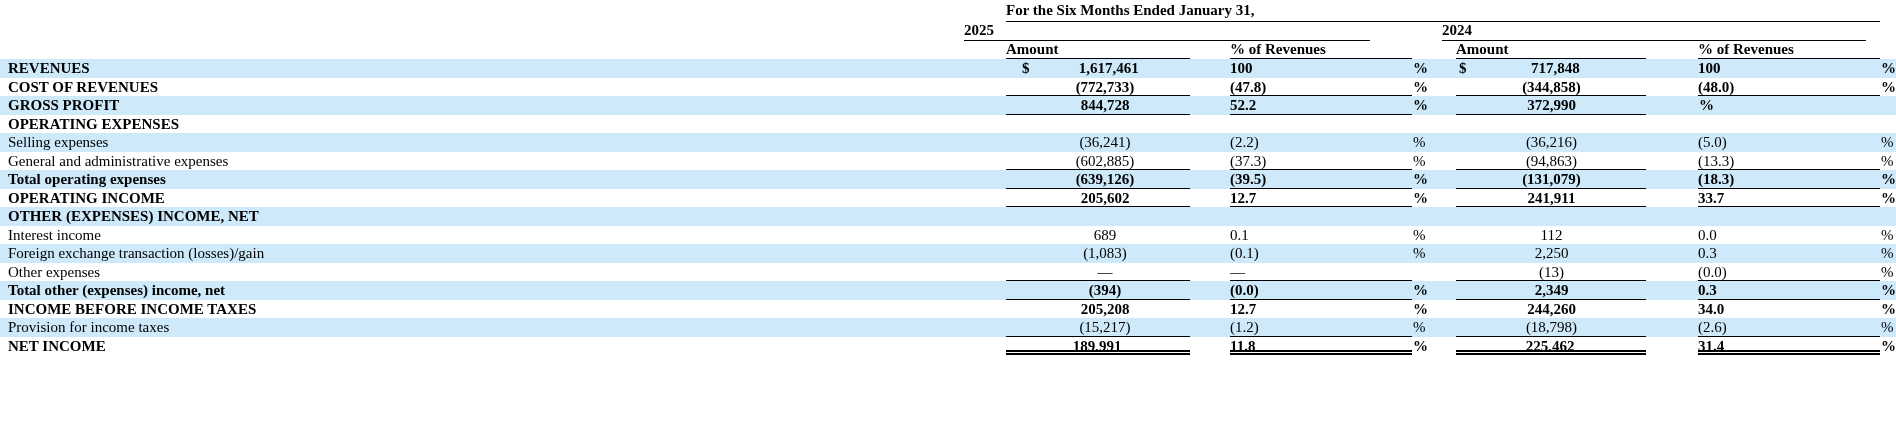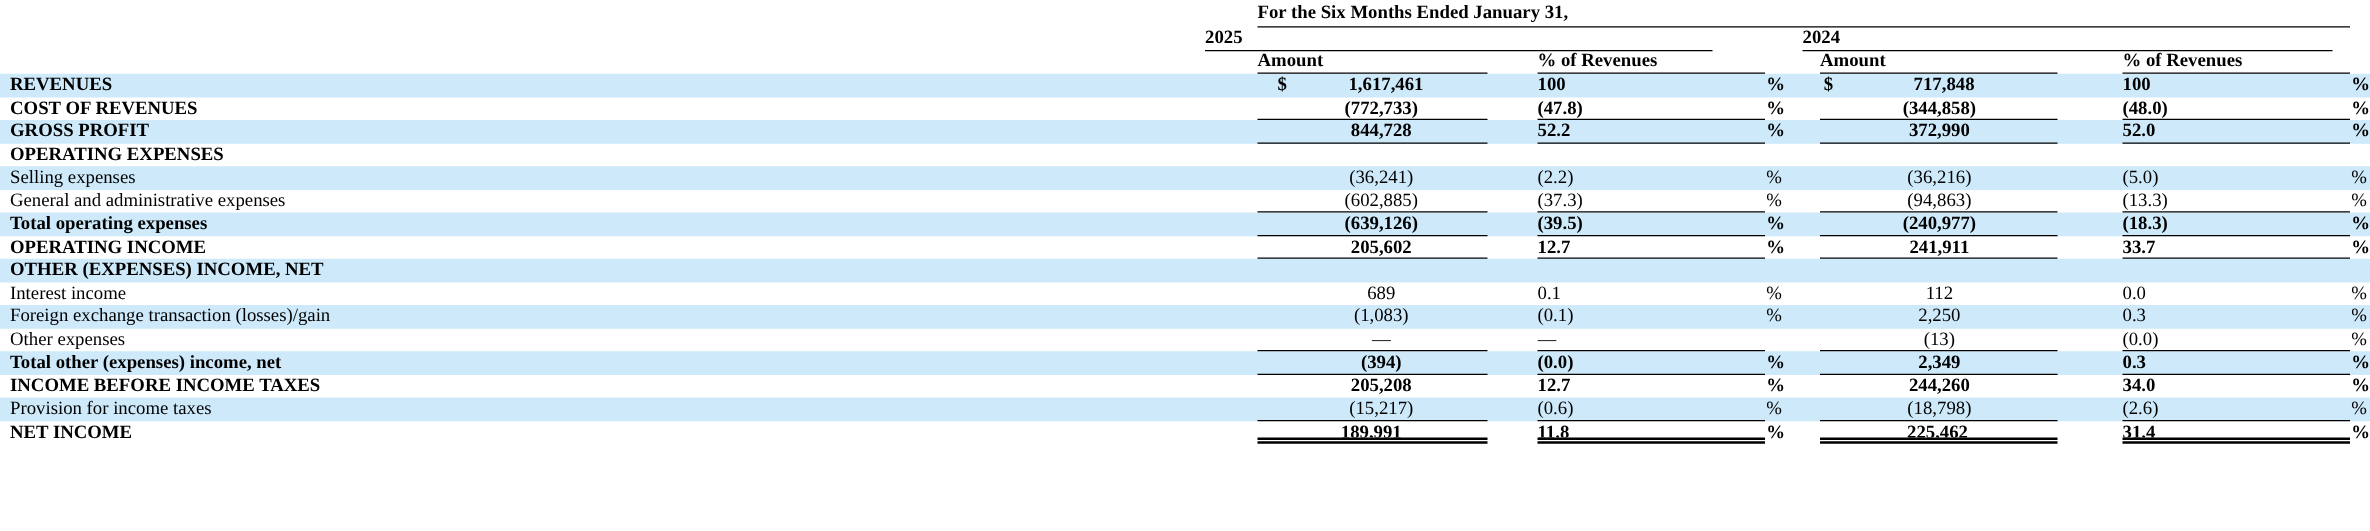--- a/index.html
+++ b/index.html
@@ -135,21 +135,20 @@
         </div>
         <div class="cell sep"></div>
         <div class="cell pct-cell ruled">52.2</div>
         <div class="cell suffix-cell">%</div>
         <div class="cell sep"></div>
         <div class="cell amount-cell ruled col-a2024">
           <span class="prefix"></span>
           <span class="val">372,990</span>
         </div>
         <div class="cell sep"></div>
-        <div class="cell pct-cell ruled">52.0</div>
         <div class="cell suffix-cell">%</div>
       </div>
       <div class="row row-bold rule-none">
         <div class="cell label-cell">OPERATING EXPENSES</div>
         <div class="cell amount-cell ruled col-a2025">
           <span class="prefix"></span>
           <span class="val"></span>
         </div>
         <div class="cell sep"></div>
         <div class="cell pct-cell ruled"></div>
@@ -204,21 +203,21 @@
         <div class="cell amount-cell ruled col-a2025">
           <span class="prefix"></span>
           <span class="val">(639,126)</span>
         </div>
         <div class="cell sep"></div>
         <div class="cell pct-cell ruled">(39.5)</div>
         <div class="cell suffix-cell">%</div>
         <div class="cell sep"></div>
         <div class="cell amount-cell ruled col-a2024">
           <span class="prefix"></span>
-          <span class="val">(240,977)</span>
+          <span class="val">(131,079)</span>
         </div>
         <div class="cell sep"></div>
         <div class="cell pct-cell ruled">(18.3)</div>
         <div class="cell suffix-cell">%</div>
       </div>
       <div class="row row-bold rule-single">
         <div class="cell label-cell">OPERATING INCOME</div>
         <div class="cell amount-cell ruled col-a2025">
           <span class="prefix"></span>
           <span class="val">205,602</span>
@@ -343,21 +342,21 @@
         <div class="cell pct-cell ruled">34.0</div>
         <div class="cell suffix-cell">%</div>
       </div>
       <div class="row row-shade rule-single">
         <div class="cell label-cell">Provision for income taxes</div>
         <div class="cell amount-cell ruled col-a2025">
           <span class="prefix"></span>
           <span class="val">(15,217)</span>
         </div>
         <div class="cell sep"></div>
-        <div class="cell pct-cell ruled">(0.6)</div>
+        <div class="cell pct-cell ruled">(1.2)</div>
         <div class="cell suffix-cell">%</div>
         <div class="cell sep"></div>
         <div class="cell amount-cell ruled col-a2024">
           <span class="prefix"></span>
           <span class="val">(18,798)</span>
         </div>
         <div class="cell sep"></div>
         <div class="cell pct-cell ruled">(2.6)</div>
         <div class="cell suffix-cell">%</div>
       </div>

